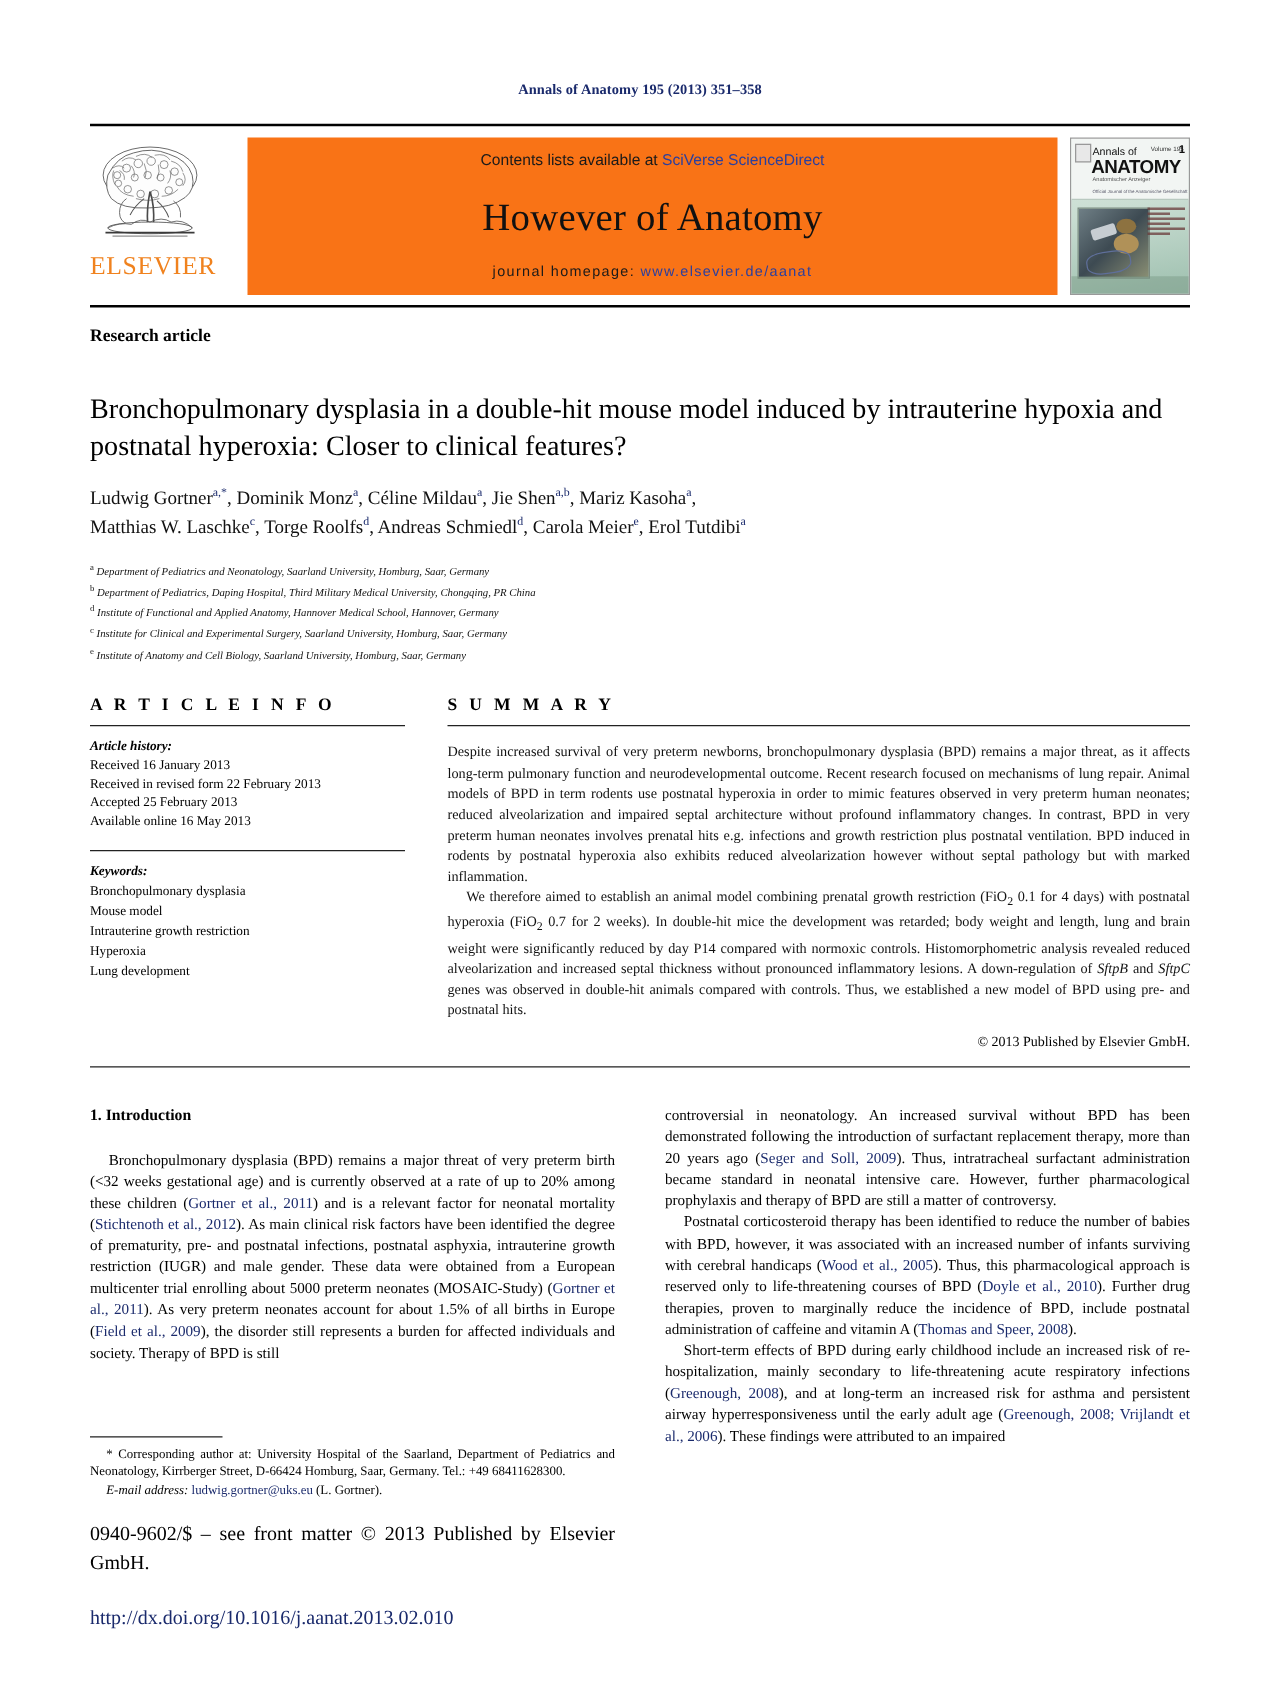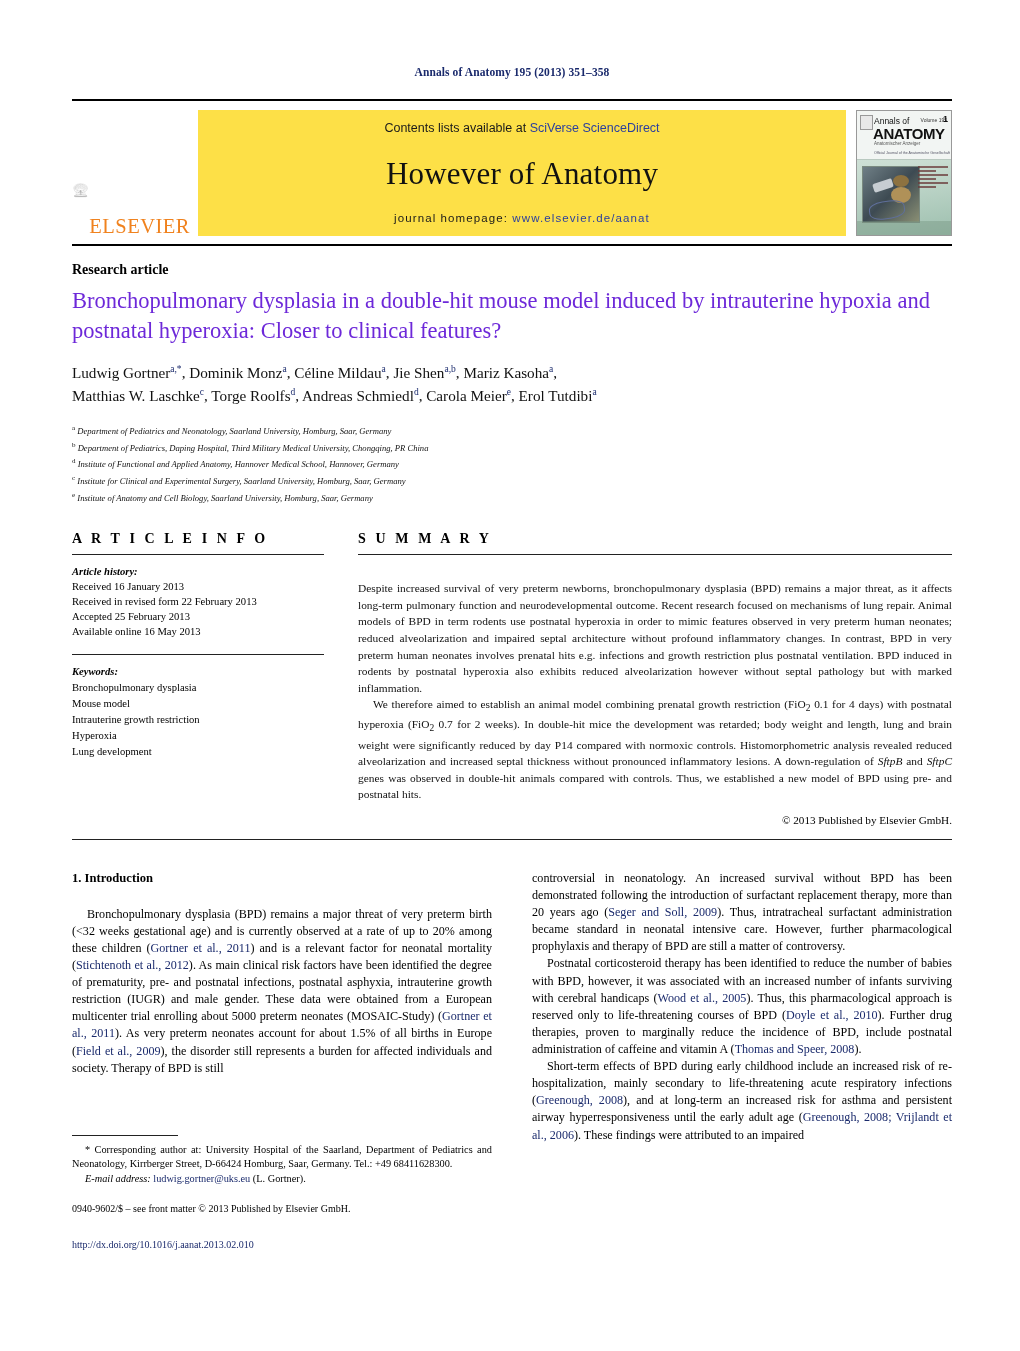--- a/index.html
+++ b/index.html
@@ -44,41 +44,41 @@
     border-top: 2px solid #000;
     padding-top: 9px;
     display: flex;
     align-items: stretch;
     height: 126px;
   }
   .elsevier-logo {
     width: 118px;
     flex: 0 0 118px;
     display: flex;
-    flex-direction: row;
-    align-items: flex-end;
+    flex-direction: column;
+    align-items: flex-start;
     justify-content: flex-start;
     padding-top: 2px;
   }
   .elsevier-tree {
     width: 96px;
     height: 90px;
   }
   .elsevier-word {
     font-family: "Liberation Serif", serif;
     font-size: 20.5px;
     letter-spacing: 0.5px;
     color: #f0821e;
     line-height: 1;
     margin-top: 1px;
     font-weight: 400;
   }
   .journal-band {
     flex: 1 1 auto;
-    background: #fde047;
+    background: #f97316;
     margin: 0 10px 0 8px;
     display: flex;
     flex-direction: column;
     justify-content: space-between;
     align-items: center;
     padding: 11px 0 12px 0;
     height: 100%;
     box-sizing: border-box;
   }
   .contents-line {
@@ -191,23 +191,23 @@
   
   .article-type {
     font-family: "Liberation Serif", serif;
     font-size: 14px;
     font-weight: bold;
     margin-top: 16px;
   }
   .title {
     font-size: 22.5px;
     line-height: 1.33;
-    margin-top: 8px;
+    margin-top: 34px;
     font-weight: normal;
-    color: #6d28d9;
+    color: #000000;
   }
   .authors {
     font-size: 15.2px;
     line-height: 1.55;
     margin-top: 15px;
     color: #111;
   }
   .authors sup { font-size: 9.5px; color: #1a2a6c; }
   .affiliations {
     margin-top: 14px;
@@ -257,21 +257,21 @@
   .kw-block {
     margin-top: 9px;
     font-size: 10.6px;
     line-height: 1.5;
   }
   .kw-block .lbl {
     font-style: italic;
     font-weight: bold;
   }
   .abstract {
-    margin-top: 25px;
+    margin-top: 13px;
     font-size: 11.4px;
     line-height: 1.455;
     text-align: justify;
     color: #111;
   }
   .abstract p { margin: 0; }
   .abstract p + p { text-indent: 15px; }
   .copyright {
     text-align: right;
     font-size: 11.2px;
@@ -315,21 +315,21 @@
   .footnote-rule {
     border-top: 1px solid #222;
     width: 106px;
     margin-bottom: 7px;
   }
   .footnote-area .fn-indent { text-indent: 13px; }
   .footnote-area .em { font-style: italic; }
   .footnote-area .lnk { color: #1a2a6c; }
   .imprint {
     margin-top: 16px;
-    font-size: 10px;
+    font-size: 16px;
     line-height: 1.45;
   }
   .imprint .doi { color: #1a2a6c; margin-top: 21px; }
 </style>
 </head>
 <body>
 
 <div class="page">
   <div class="content">
 

